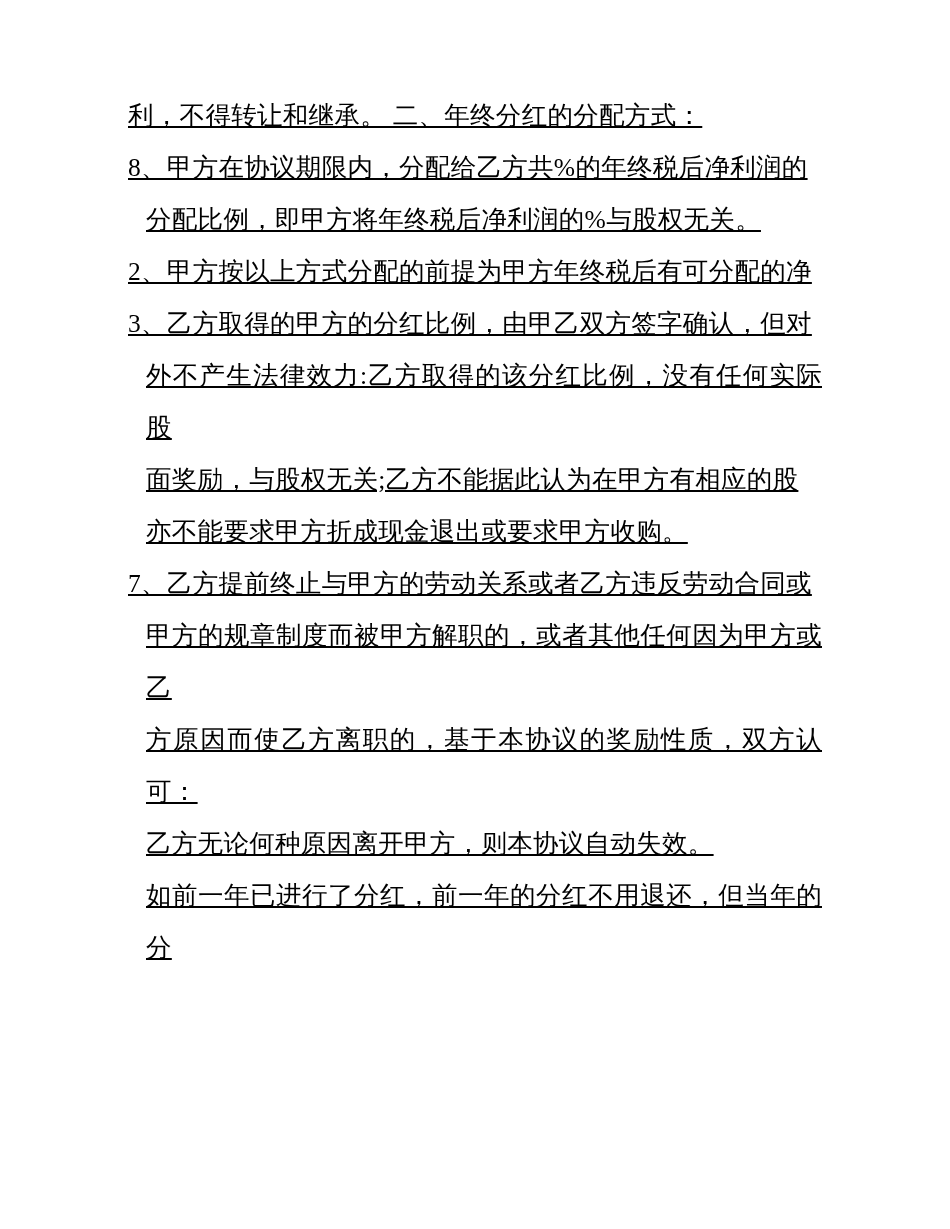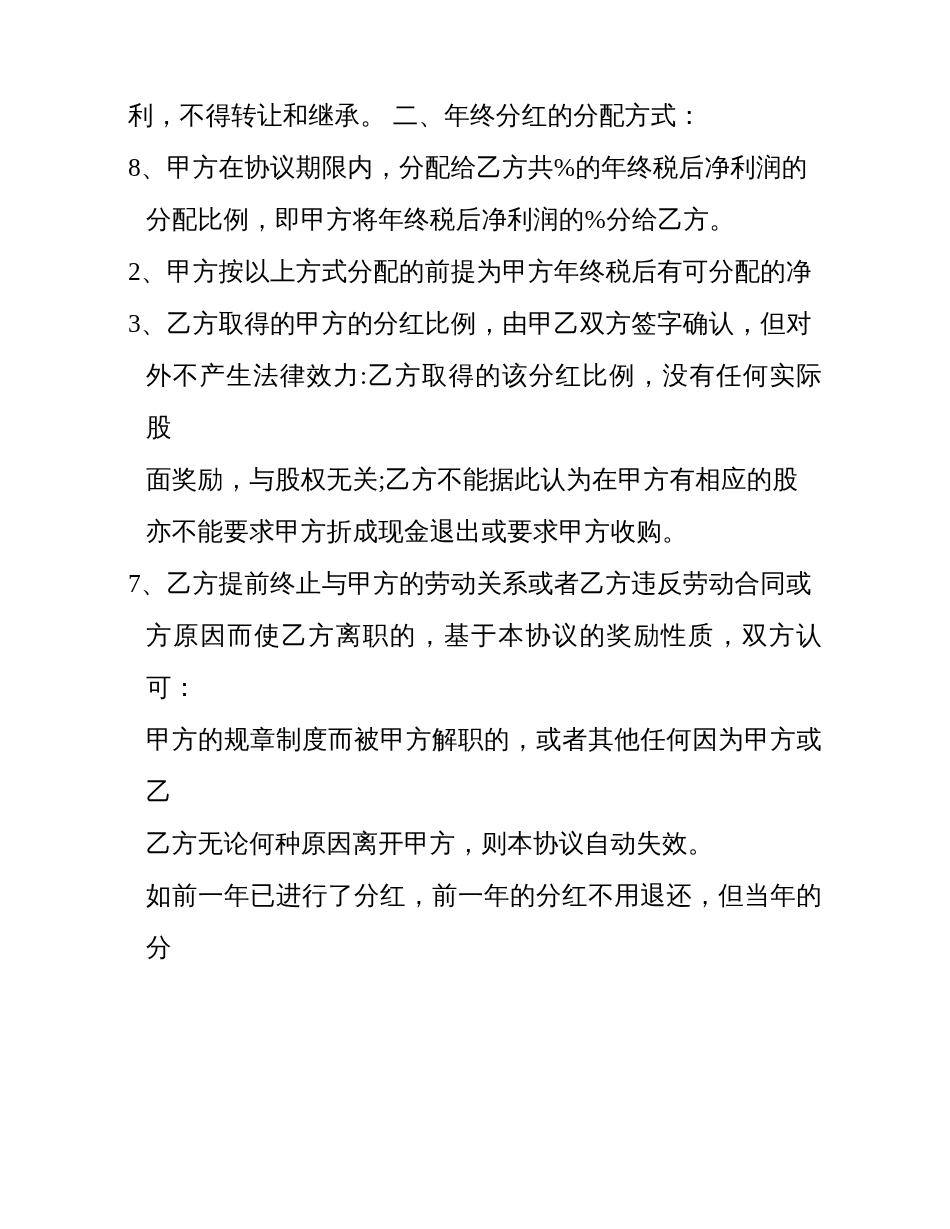--- a/index.html
+++ b/index.html
@@ -26,20 +26,21 @@
     font-size: 25.5px;
     line-height: 52px;
     letter-spacing: 0.3px;
     text-align: justify;
     text-justify: inter-ideograph;
   }
   .para {
     margin: 0;
     padding: 0;
     text-indent: 0;
+    text-decoration: underline;
   }
   .para + .para {
     margin-top: 0;
   }
   .wrap-indent {
     display: block;
     padding-left: 18px;
   }
   .flush {
     display: block;
@@ -51,38 +52,38 @@
 
 <div class="page">
   <div class="doc-body">
 
     <p class="para">
       <span class="flush">利，不得转让和继承。 二、年终分红的分配方式：</span>
     </p>
 
     <p class="para">
       <span class="flush">8、甲方在协议期限内，分配给乙方共%的年终税后净利润的</span>
-      <span class="wrap-indent">分配比例，即甲方将年终税后净利润的%分给乙方。</span>
+      <span class="wrap-indent">分配比例，即甲方将年终税后净利润的%与股权无关。</span>
     </p>
 
     <p class="para">
       <span class="flush">2、甲方按以上方式分配的前提为甲方年终税后有可分配的净</span>
     </p>
 
     <p class="para">
       <span class="flush">3、乙方取得的甲方的分红比例，由甲乙双方签字确认，但对</span>
       <span class="wrap-indent">外不产生法律效力:乙方取得的该分红比例，没有任何实际股</span>
       <span class="wrap-indent">面奖励，与股权无关;乙方不能据此认为在甲方有相应的股</span>
       <span class="wrap-indent">亦不能要求甲方折成现金退出或要求甲方收购。</span>
     </p>
 
     <p class="para">
       <span class="flush">7、乙方提前终止与甲方的劳动关系或者乙方违反劳动合同或</span>
+      <span class="wrap-indent">甲方的规章制度而被甲方解职的，或者其他任何因为甲方或乙</span>
       <span class="wrap-indent">方原因而使乙方离职的，基于本协议的奖励性质，双方认可：</span>
-      <span class="wrap-indent">甲方的规章制度而被甲方解职的，或者其他任何因为甲方或乙</span>
       <span class="wrap-indent">乙方无论何种原因离开甲方，则本协议自动失效。</span>
     </p>
 
     <p class="para">
       <span class="wrap-indent">如前一年已进行了分红，前一年的分红不用退还，但当年的分</span>
 
     </p>
 
   </div>
 </div>

